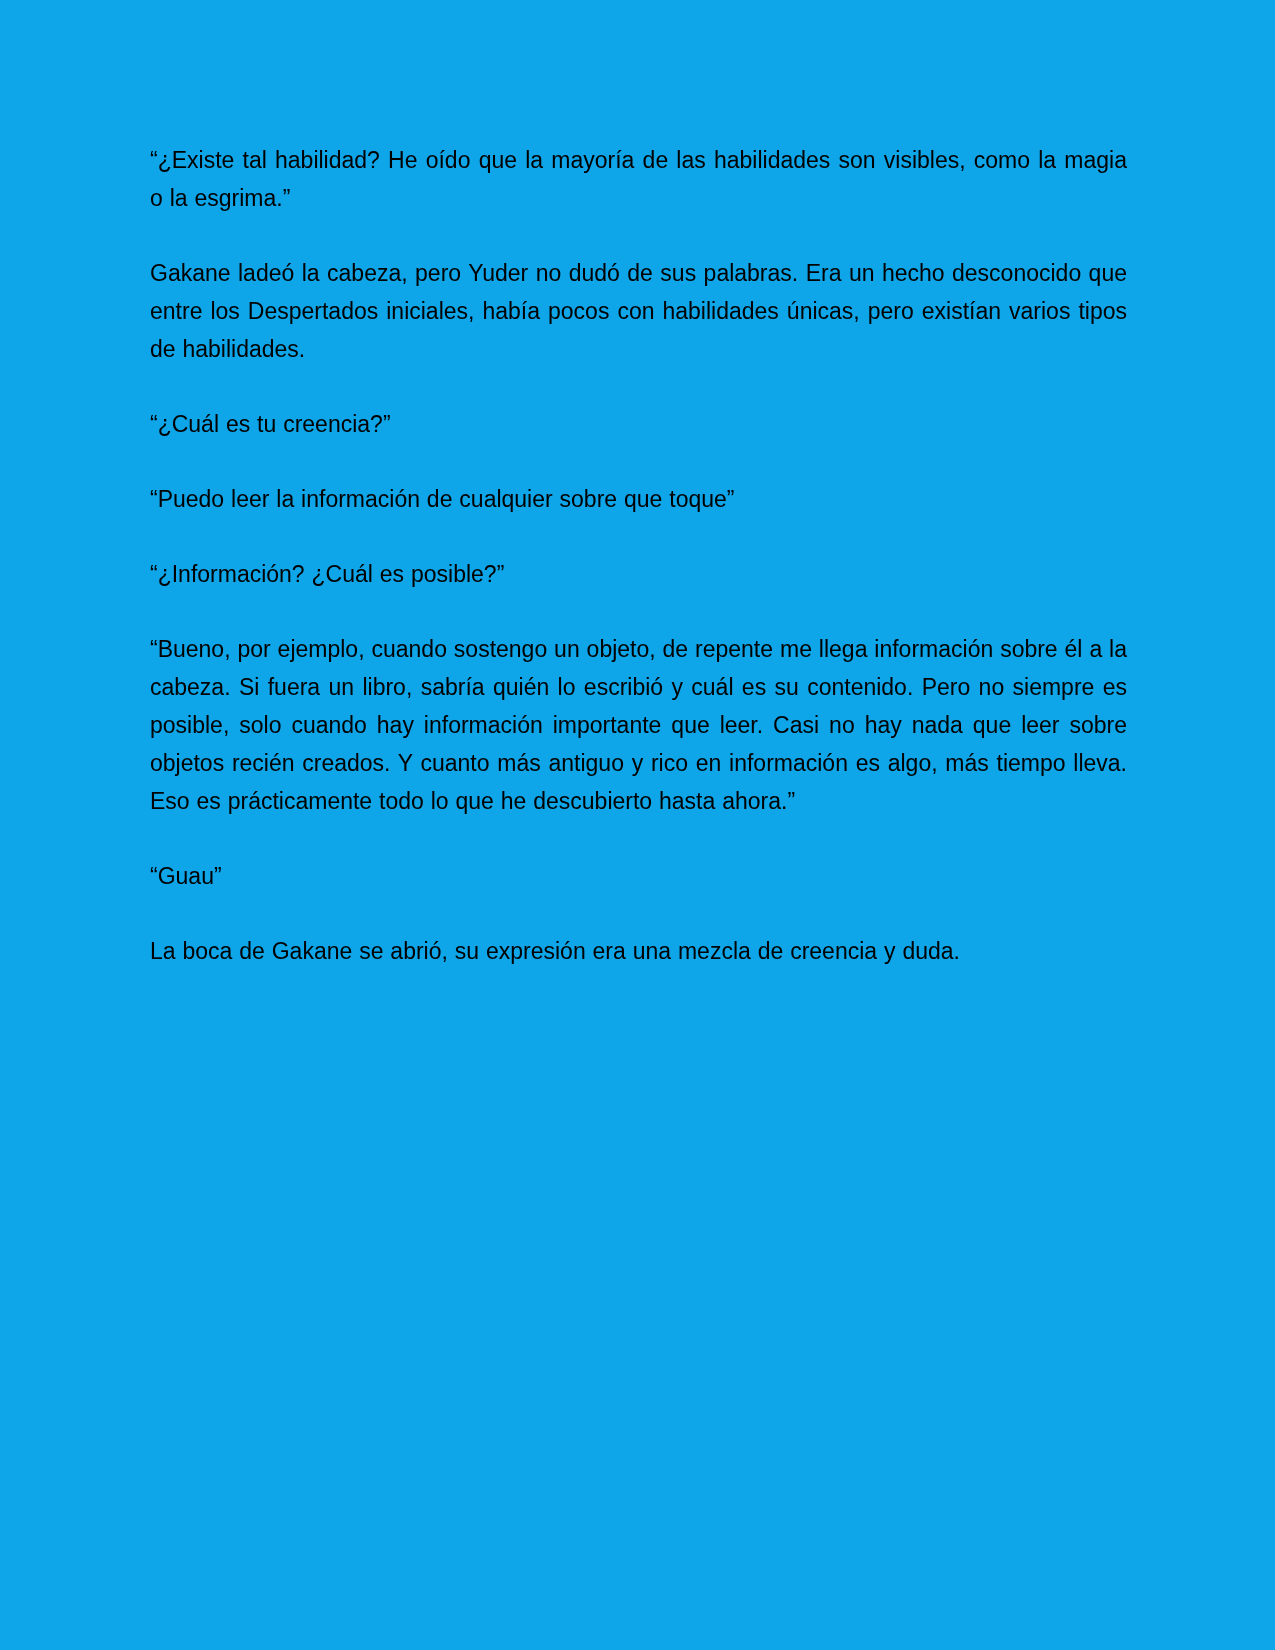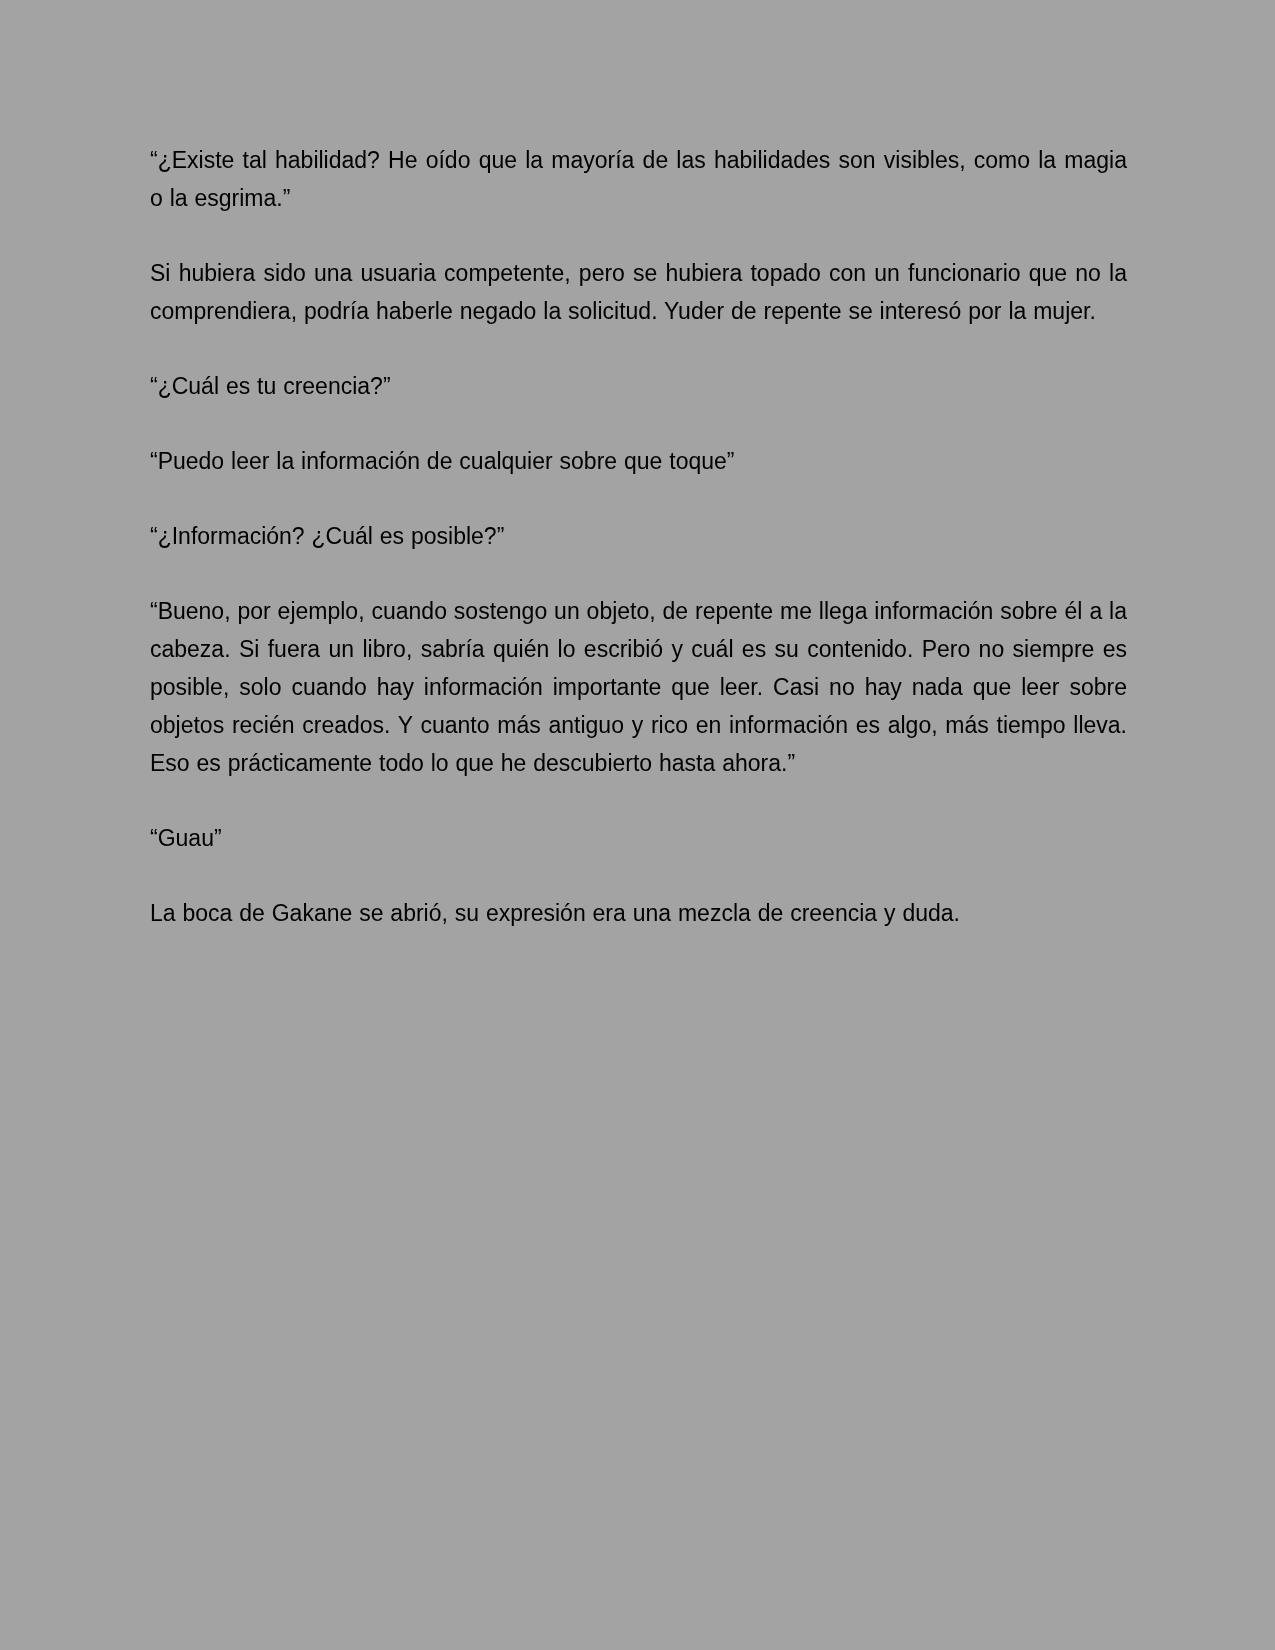--- a/index.html
+++ b/index.html
@@ -4,21 +4,21 @@
 <style>
   html, body {
     margin: 0;
     padding: 0;
     background: #ffffff;
   }
   .page {
     position: relative;
     width: 1275px;
     height: 1650px;
-    background: #a3a3a3;
+    background: #0ea5e9;
     overflow: hidden;
   }
   .doc-content {
     position: absolute;
     left: 150px;
     top: 141px;
     width: 977px;
   }
   .doc-content p {
     font-family: "Liberation Sans", sans-serif;
@@ -33,21 +33,21 @@
   .doc-content p:last-child {
     margin-bottom: 8px;
   }
 </style>
 </head>
 <body>
 
 <div class="page">
   <div class="doc-content">
       <p>“¿Existe tal habilidad? He oído que la mayoría de las habilidades son visibles, como la magia o la esgrima.”</p>
-      <p>Si hubiera sido una usuaria competente, pero se hubiera topado con un funcionario que no la comprendiera, podría haberle negado la solicitud. Yuder de repente se interesó por la mujer.</p>
+      <p>Gakane ladeó la cabeza, pero Yuder no dudó de sus palabras. Era un hecho desconocido que entre los Despertados iniciales, había pocos con habilidades únicas, pero existían varios tipos de habilidades.</p>
       <p>“¿Cuál es tu creencia?”</p>
       <p>“Puedo leer la información de cualquier sobre que toque”</p>
       <p>“¿Información? ¿Cuál es posible?”</p>
       <p>“Bueno, por ejemplo, cuando sostengo un objeto, de repente me llega información sobre él a la cabeza. Si fuera un libro, sabría quién lo escribió y cuál es su contenido. Pero no siempre es posible, solo cuando hay información importante que leer. Casi no hay nada que leer sobre objetos recién creados. Y cuanto más antiguo y rico en información es algo, más tiempo lleva. Eso es prácticamente todo lo que he descubierto hasta ahora.”</p>
       <p>“Guau”</p>
       <p>La boca de Gakane se abrió, su expresión era una mezcla de creencia y duda.</p>
     </div>
 </div>
 
 </body></html>

